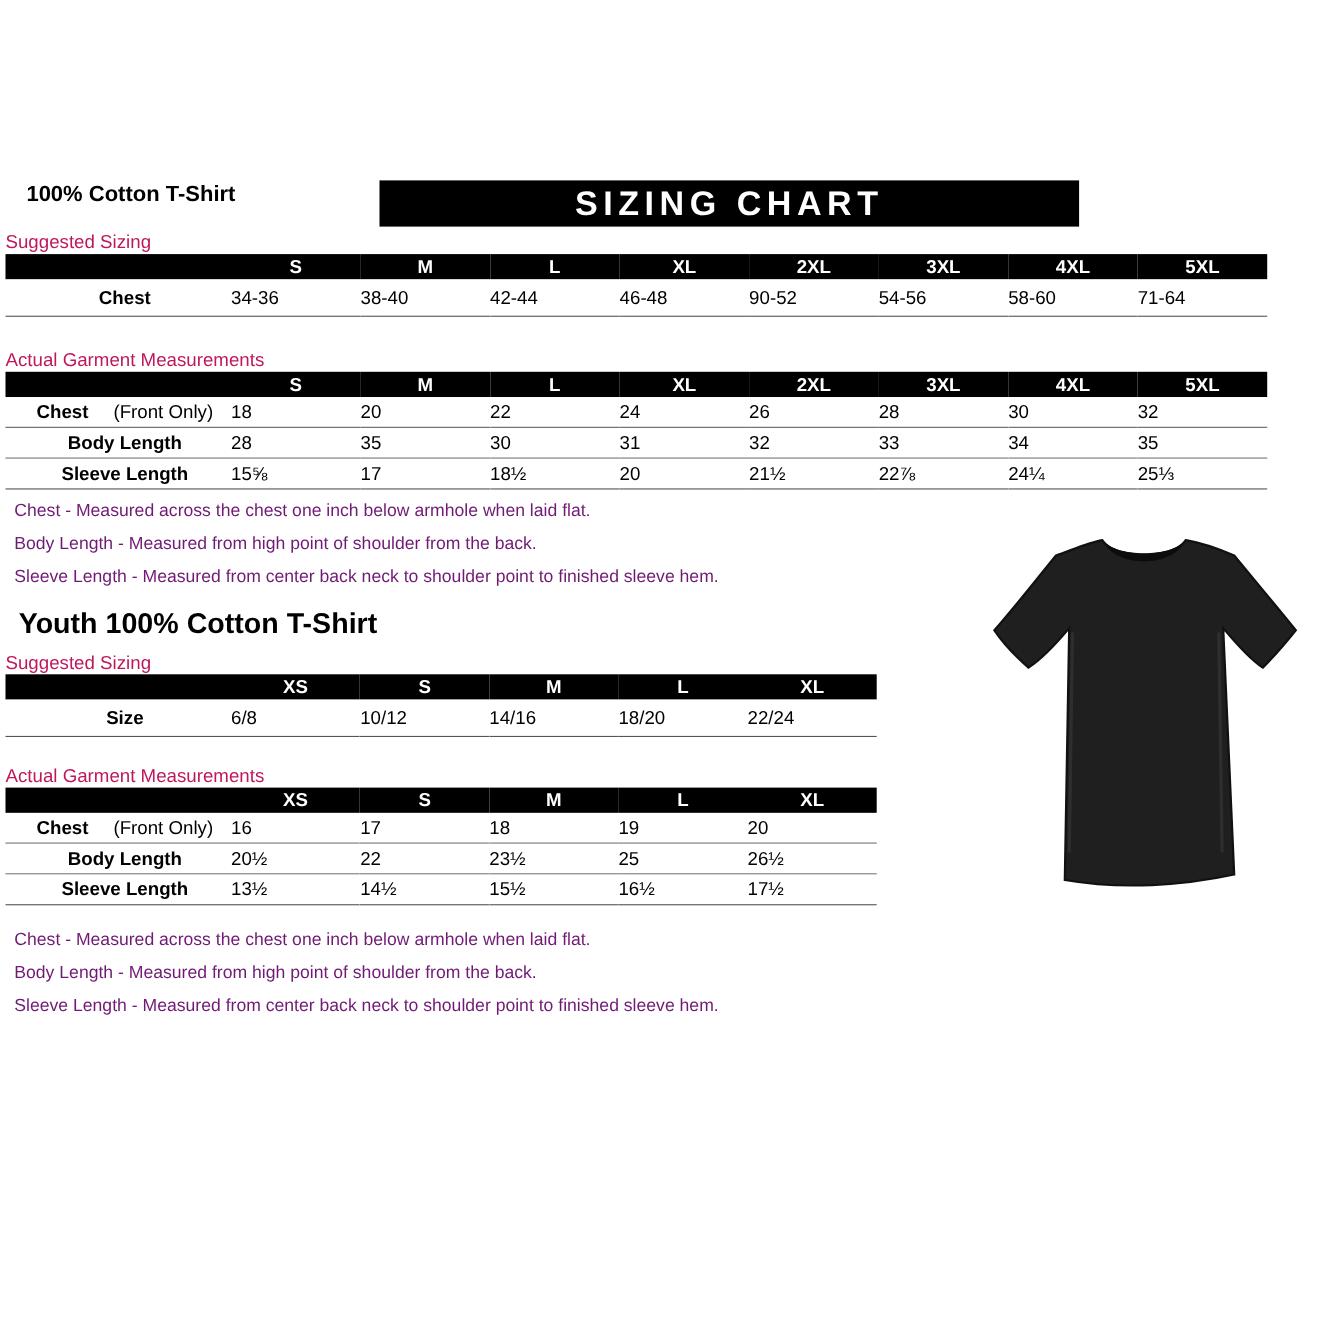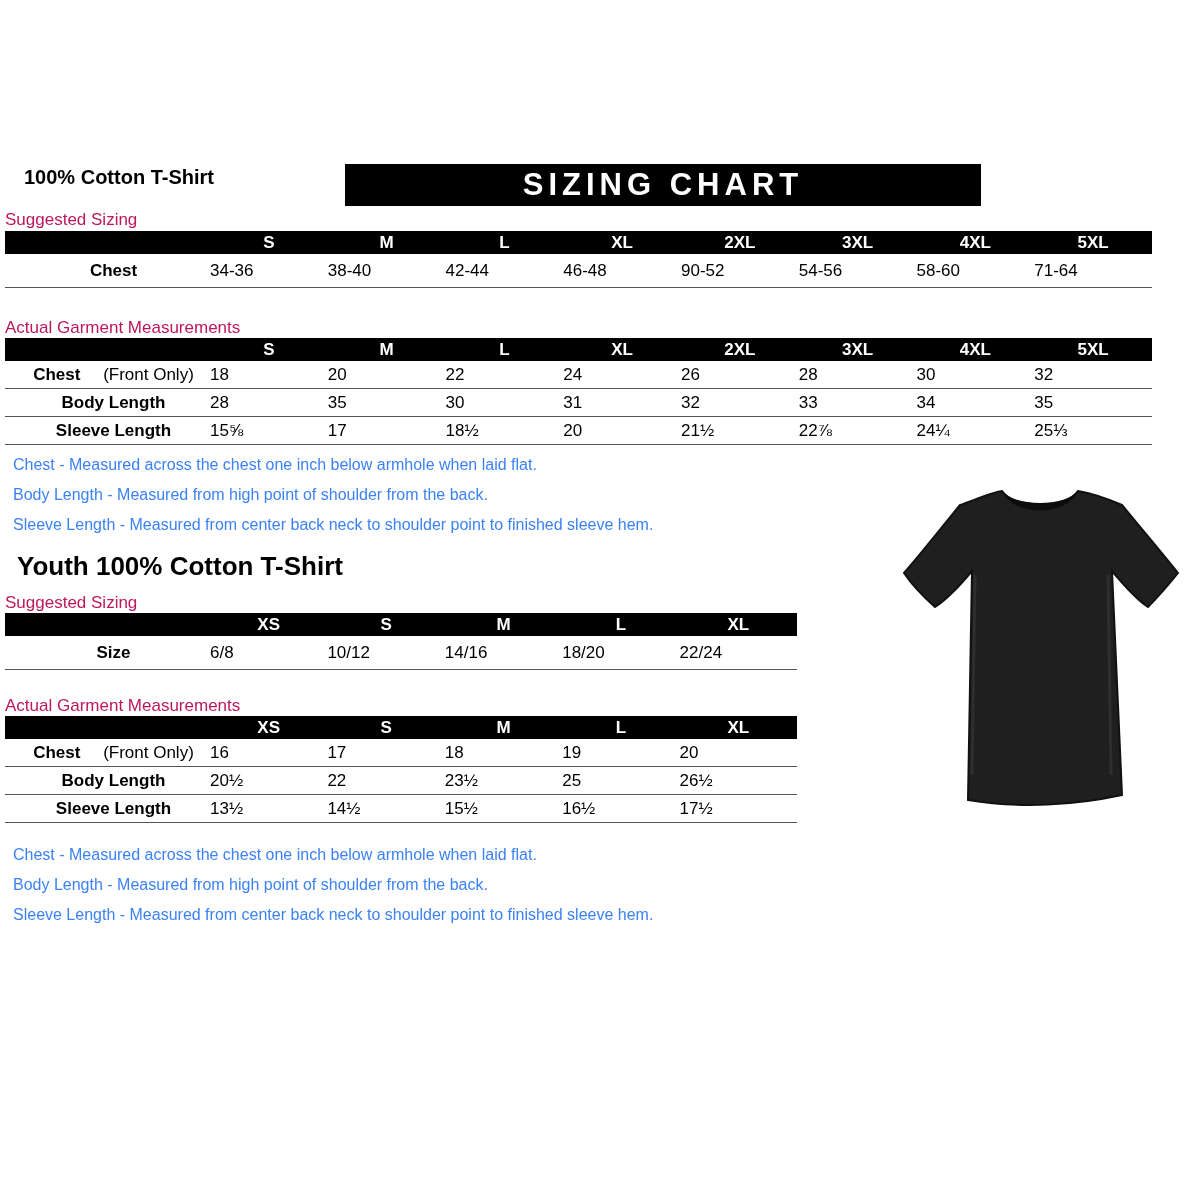--- a/index.html
+++ b/index.html
@@ -32,21 +32,21 @@
     height:23px; line-height:23px; font-size:17px;
   }
   .td {
     text-align:left; height:27px; line-height:27px;
     border-bottom:1px solid #555; background:#fff;
   }
   .td.tall { height:33px; line-height:33px; }
   .rowlabel { text-align:center; padding-left:12px; font-weight:bold; }
   .rowlabel .suffix { font-weight:normal;margin-left:18px; }
 
-  .notes { left:13px; font-size:16px; line-height:30px; color:#3b82f6; }
+  .notes { left:13px; font-size:16px; line-height:30px; color:#701a75; }
   .notes div { white-space:nowrap; }
 
   .tshirt { left:890px; top:475px; width:300px; height:350px; }
 </style>
 </head>
 <body>
 
 <div class="abs adult-title">100% Cotton T-Shirt</div>
 
 <div class="abs banner">

